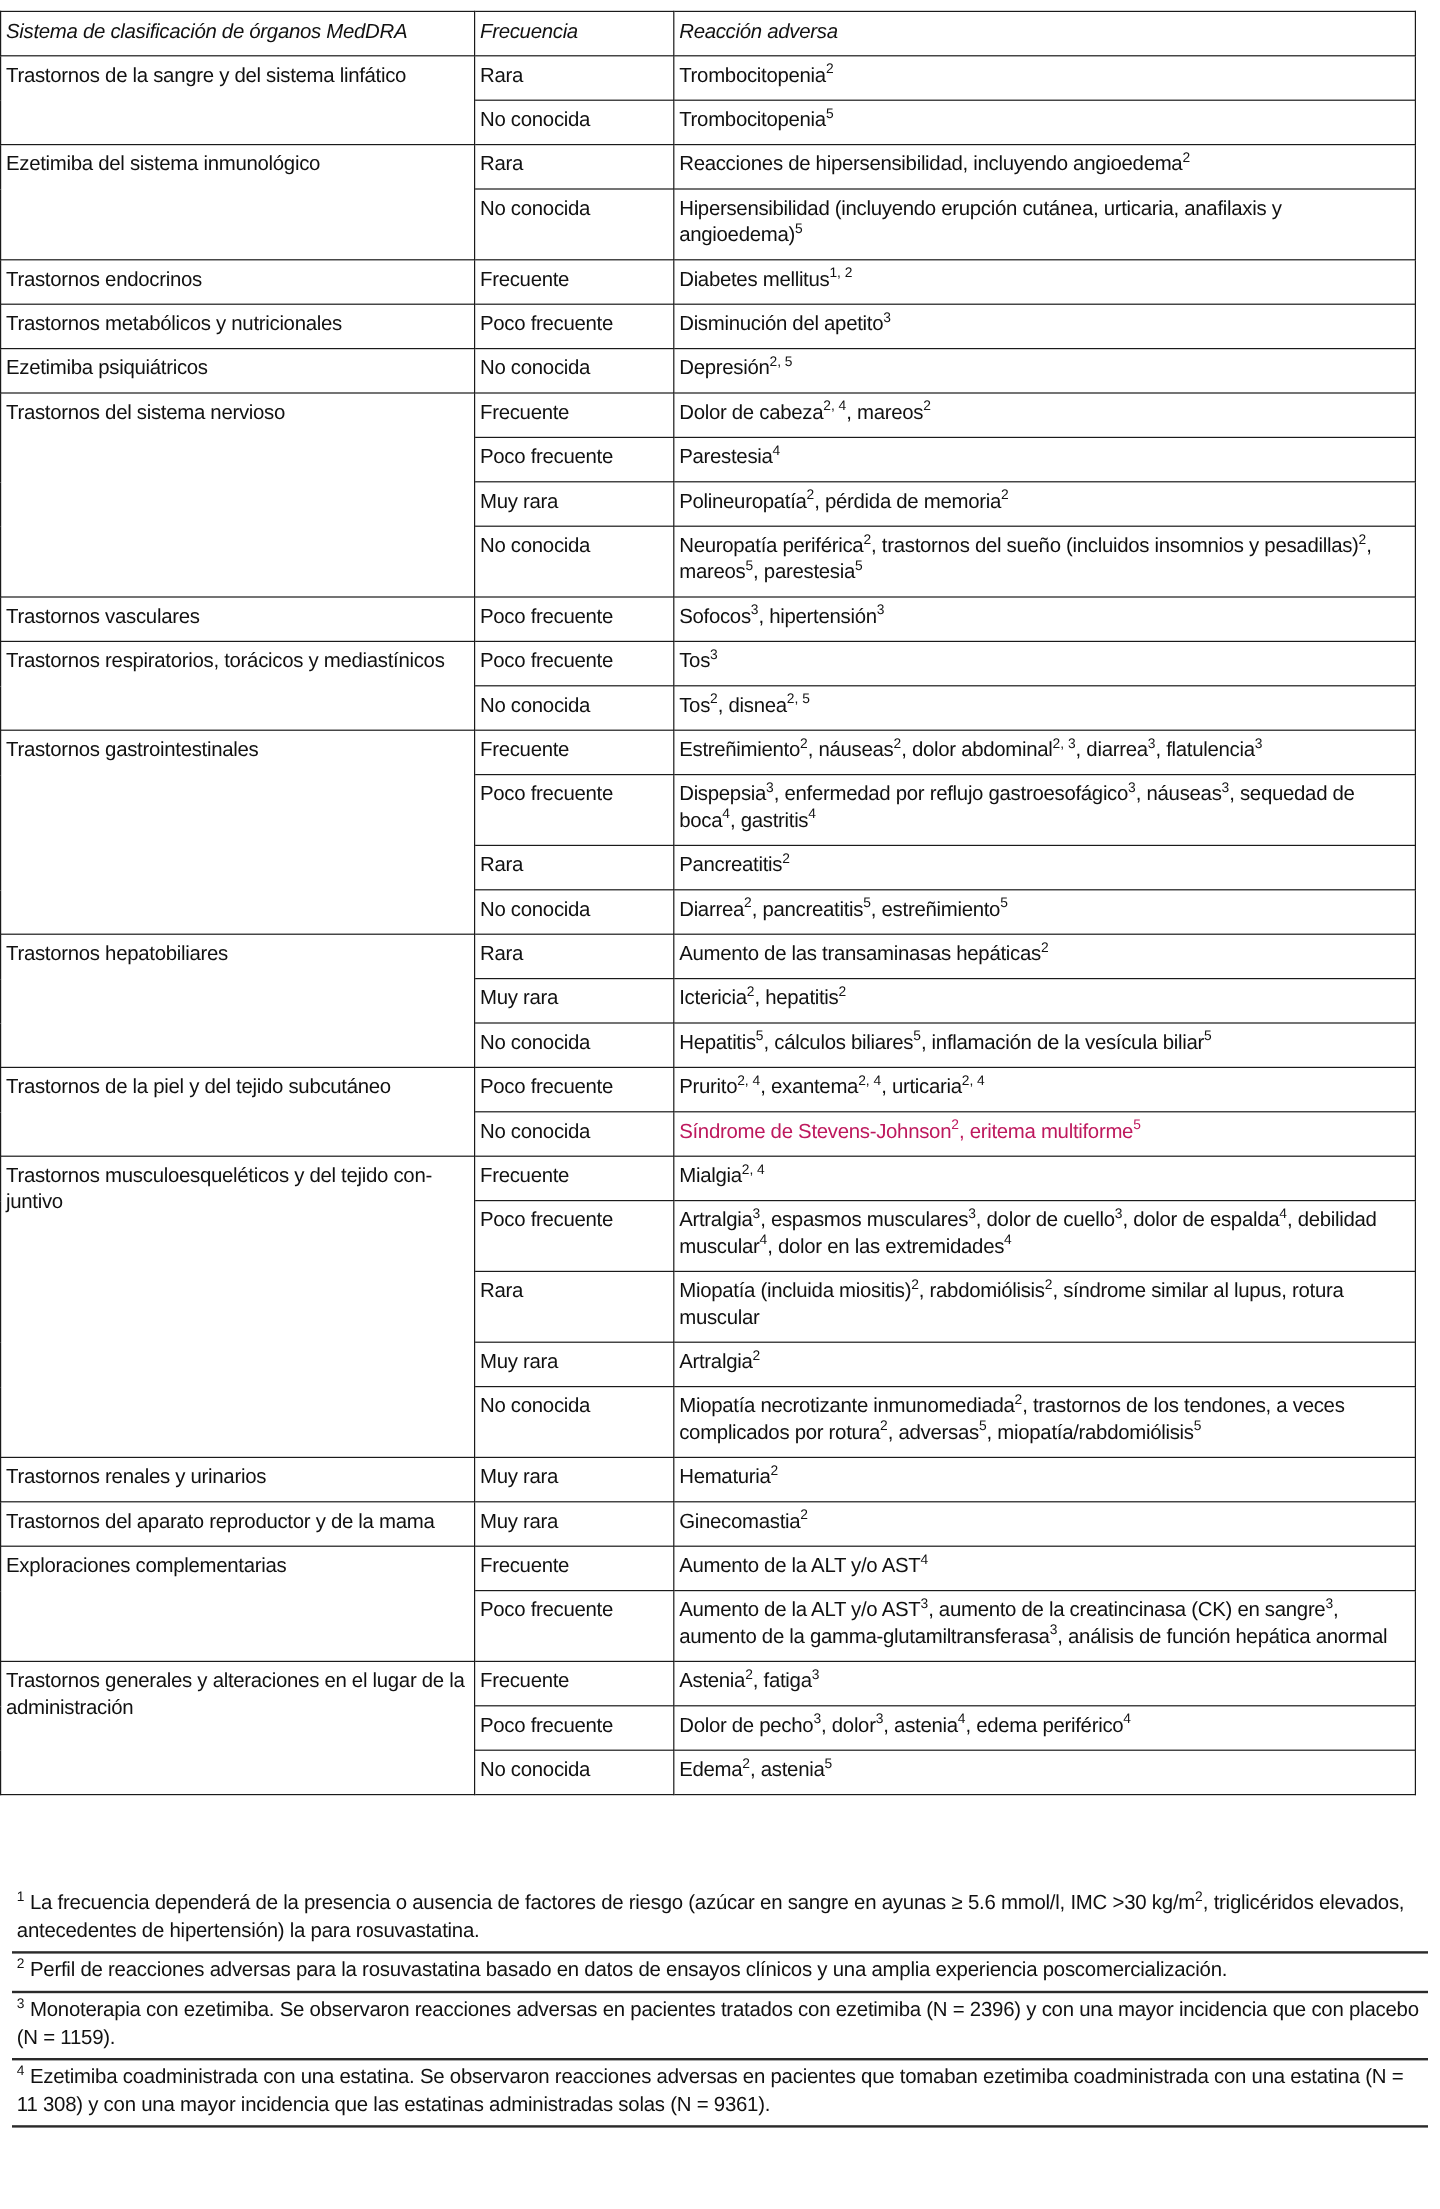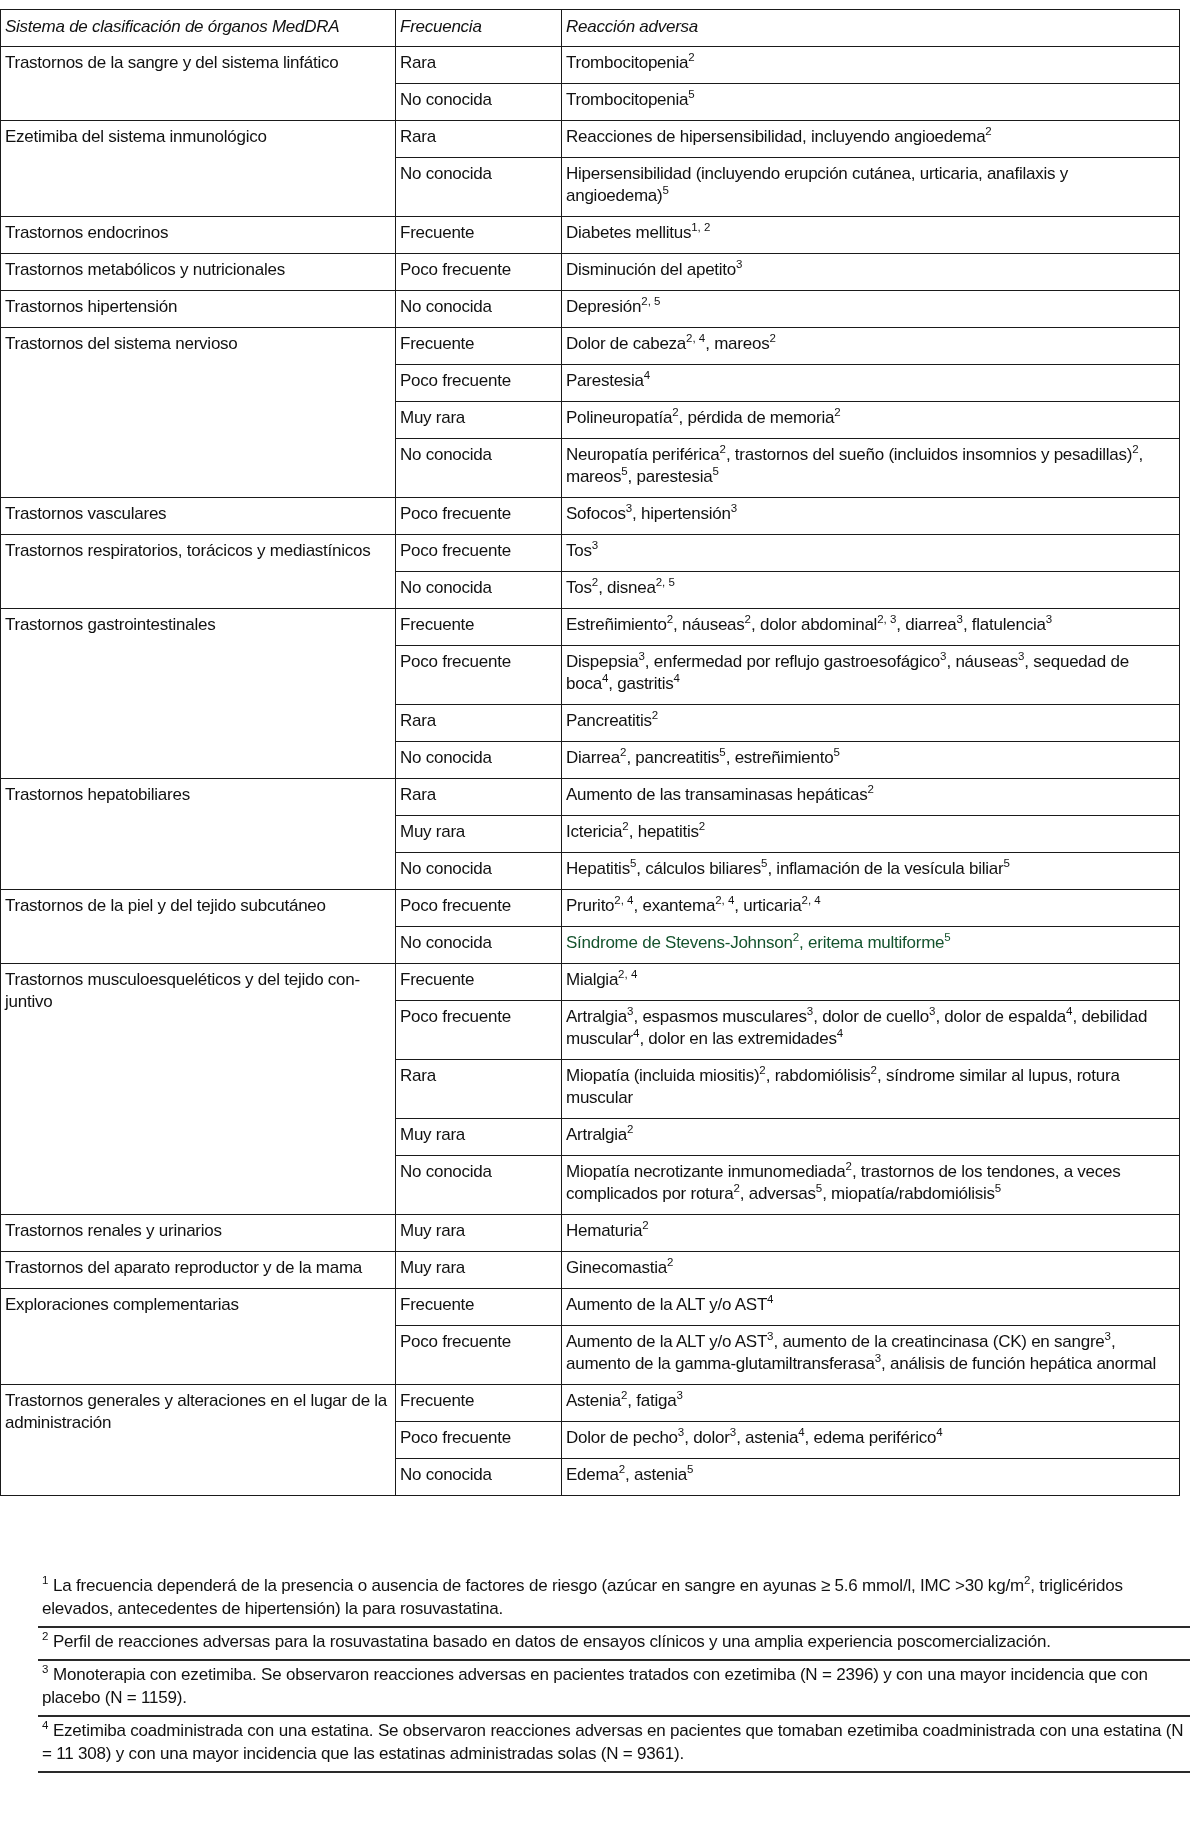--- a/index.html
+++ b/index.html
@@ -12,26 +12,26 @@
     border-collapse: collapse; table-layout: fixed;
     font-size: 17px; line-height: 22px; letter-spacing: -0.25px;
   }
   #tbl td, #tbl th {
     border: 1.5px solid #1a1a1a; padding: 5px 4px 9px 4px; vertical-align: top;
     text-align: left; font-weight: normal;
   }
   #tbl th { font-style: italic; padding-top: 6px; padding-bottom: 8px; }
   col.c1 { width: 395px; } col.c2 { width: 166px; } col.c3 { width: auto; }
   sup { font-size: 11.5px; line-height: 0; vertical-align: 0; position: relative; top: -7px; letter-spacing: 0; }
-  .gray { color: #14532d; }
+  .gray { color: #be185d; }
   #notes {
     position: absolute; left: 10px; top: 1572px; width: 1180px;
     font-size: 17px; line-height: 23px; letter-spacing: -0.2px;
   }
-  .note { padding: 2px 2px 6px 4px; border-bottom: 2px solid #2a2a2a; margin-left: 28px; }
+  .note { padding: 2px 2px 6px 4px; border-bottom: 2px solid #2a2a2a; }
   .note sup { top: -7px; }
 </style>
 </head>
 <body>
 
 <table id="tbl">
   <colgroup>
       <col class="c1">
       <col class="c2">
       <col class="c3">
@@ -66,21 +66,21 @@
         <td rowspan="1">Trastornos endocrinos</td>
         <td>Frecuente</td>
         <td><span>Diabetes mellitus</span><sup>1, 2</sup></td>
       </tr>
       <tr>
         <td rowspan="1">Trastornos metabólicos y nutricionales</td>
         <td>Poco frecuente</td>
         <td><span>Disminución del apetito</span><sup>3</sup></td>
       </tr>
       <tr>
-        <td rowspan="1">Trastornos hipertensión</td>
+        <td rowspan="1">Ezetimiba psiquiátricos</td>
         <td>No conocida</td>
         <td><span>Depresión</span><sup>2, 5</sup></td>
       </tr>
       <tr>
         <td rowspan="4">Trastornos del sistema nervioso</td>
         <td>Frecuente</td>
         <td><span>Dolor de cabeza</span><sup>2, 4</sup><span>, mareos</span><sup>2</sup></td>
       </tr>
       <tr>
         <td>Poco frecuente</td>

